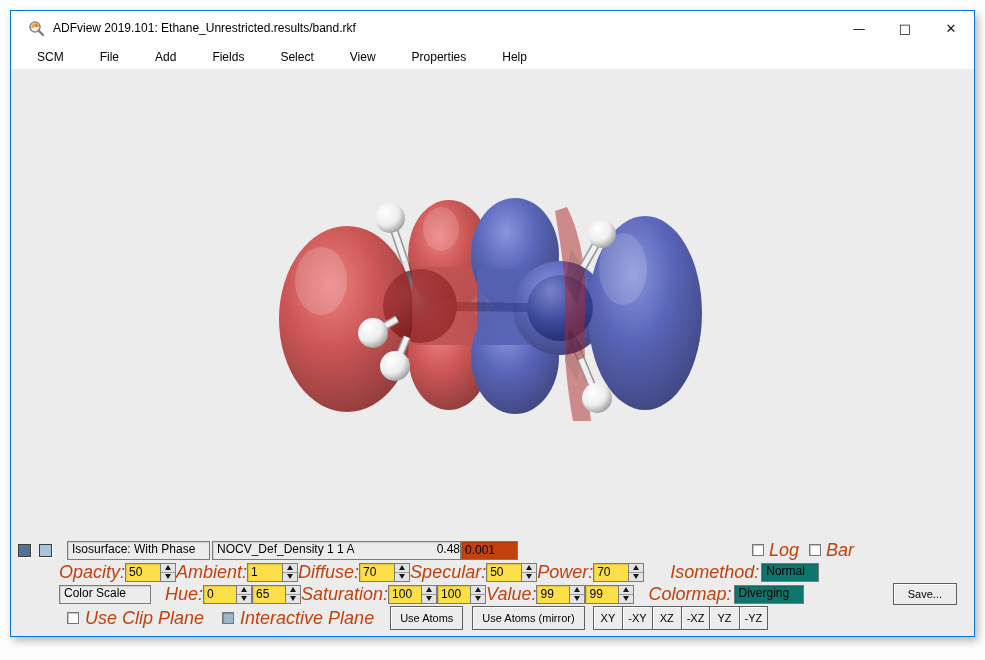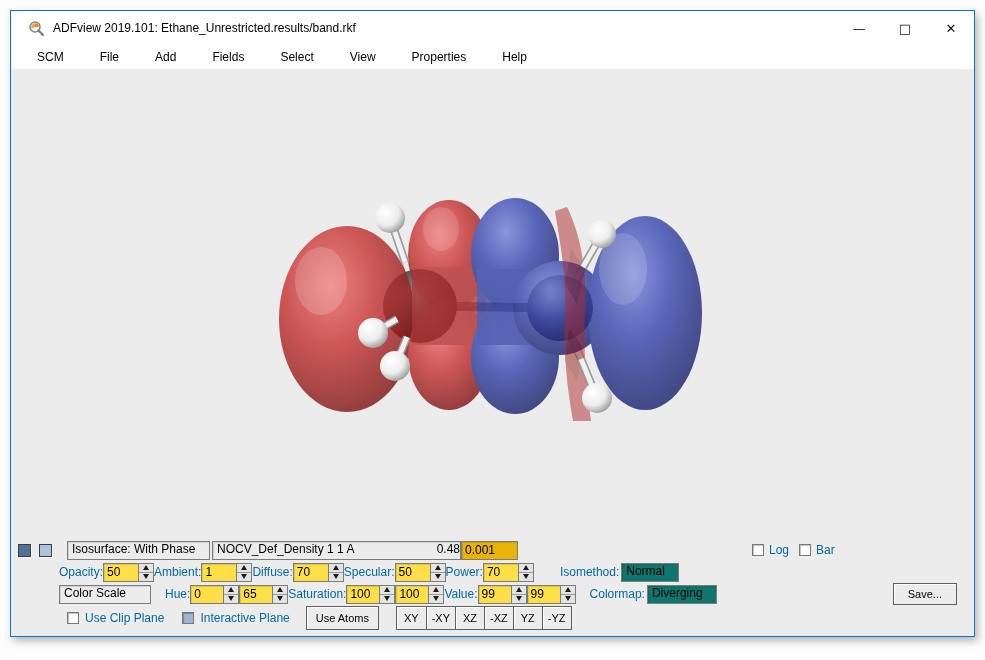--- a/index.html
+++ b/index.html
@@ -19,21 +19,21 @@
              font-size:13px; color:#111; background:transparent; border:none; font-family:"DejaVu Sans", sans-serif; }
   
   .menubar { height:24px; background:#ffffff; display:flex; align-items:center; padding-left:16px; flex:0 0 auto;gap:16px; }
   .menu-item { font-size:12px; color:#000; padding:3px 10px; white-space:nowrap; }
   
   .viewport { flex:1 1 auto; background:#ececec; position:relative; overflow:hidden; }
   .viewport svg { position:absolute; left:0; top:0; }
   
   .controls { flex:0 0 auto; background:#ececec; padding:1px 0 5px 0; font-size:12px; color:#000; }
   .row { display:flex; align-items:center; height:22px; white-space:nowrap; }
-  .lbl { font-size:12px; color:#0369a1; }
+  .lbl { font-size:18px; color:#c2410c;font-style:italic; }
   .sunken-opt { border:1px solid #7b7b7b; background:#ececec; height:19px; display:flex; 
                 padding:0 4px; box-shadow:inset 1px 1px 1px rgba(0,0,0,0.12); overflow:hidden; }
   .sunken-opt.white { background:#0f766e; }
   .entry { border:1px solid #7b7b7b; background:#fde047; height:19px; display:flex; align-items:center;
            padding:0 3px; box-shadow:inset 1px 1px 1px rgba(0,0,0,0.12); overflow:hidden; }
   .spin { display:flex; align-items:center; }
   .spin-arrows { width:15px; height:19px; border:1px solid #7b7b7b; border-left:none; background:#e4e4e4;
                  display:flex; flex-direction:column; }
   .spin-half { flex:1; display:flex; align-items:center; justify-content:center; }
   .spin-half.up { border-bottom:1px solid #9a9a9a; }
@@ -171,21 +171,21 @@
       <span class="swatch" style="background:#a9c4dc"></span>
       <span style="width:15px"></span>
       <div class="sunken-opt" style="width:143px">
         <span>Isosurface: With Phase</span>
       </div>
       <span style="width:2px"></span>
       <div class="sunken-opt" style="width:249px; justify-content:space-between">
         <span>NOCV_Def_Density 1 1 A</span>
         <span style="overflow:hidden; max-width:26px; margin-right:-4px">0.48</span>
       </div>
-      <div class="entry" style="width:57px; background:#eab308">
+      <div class="entry" style="width:57px; background:#c2410c">
         <span>0.001</span>
       </div>
       <span style="margin-left:234px"></span>
       <span class="checkbox"></span>
       <span class="lbl" style="margin-left:5px">Log</span>
       <span style="width:10px"></span>
       <span class="checkbox"></span>
       <span class="lbl" style="margin-left:5px">Bar</span>
     </div>
 
@@ -363,20 +363,21 @@
     <div class="row" style="height:26px">
       <span style="width:56px"></span>
       <span class="checkbox"></span>
       <span class="lbl" style="margin-left:6px">Use Clip Plane</span>
       <span style="width:18px"></span>
       <span class="checkbox tinted"></span>
       <span class="lbl" style="margin-left:6px">Interactive Plane</span>
       <span style="width:16px"></span>
       <button class="btn">Use Atoms</button>
       <span style="width:9px"></span>
+      <button class="btn">Use Atoms (mirror)</button>
       <span style="width:8px"></span>
       <button class="btn" style="padding:0 7px">XY</button>
       <button class="btn" style="padding:0 5px; border-left:none">-XY</button>
       <button class="btn" style="padding:0 7px; border-left:none">XZ</button>
       <button class="btn" style="padding:0 5px; border-left:none">-XZ</button>
       <button class="btn" style="padding:0 7px; border-left:none">YZ</button>
       <button class="btn" style="padding:0 5px; border-left:none">-YZ</button>
     </div>
 
   </div>

